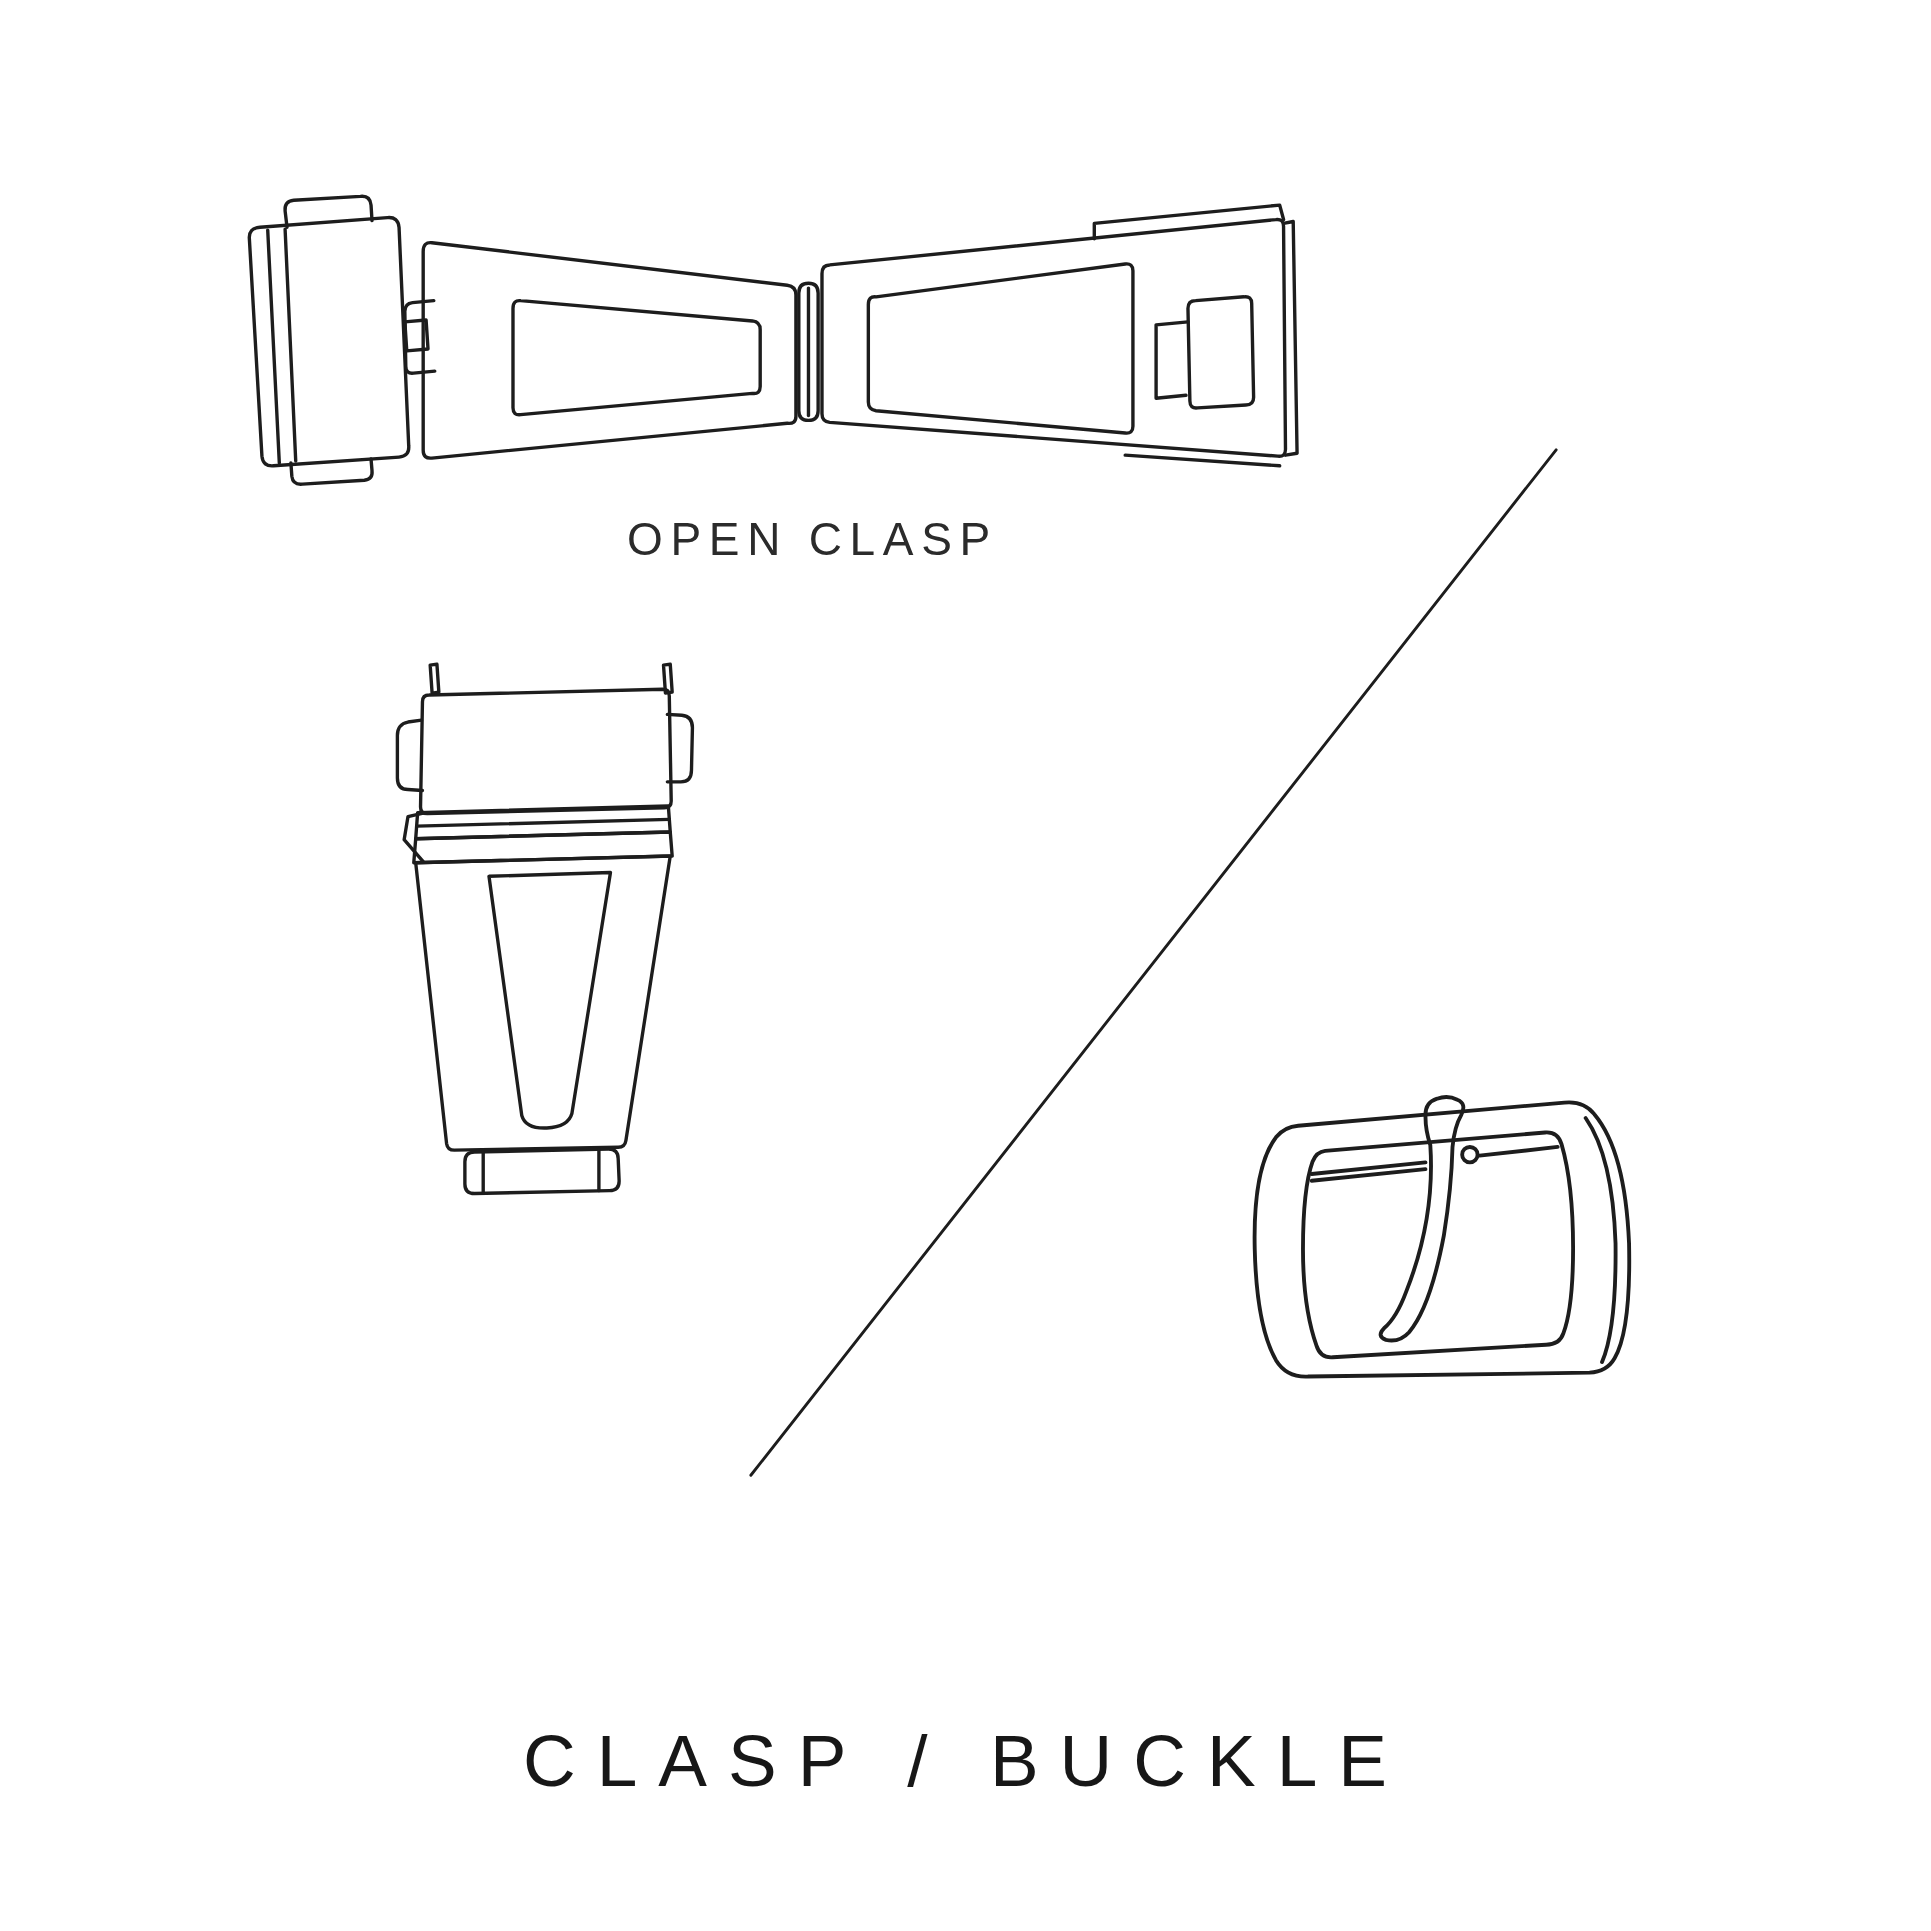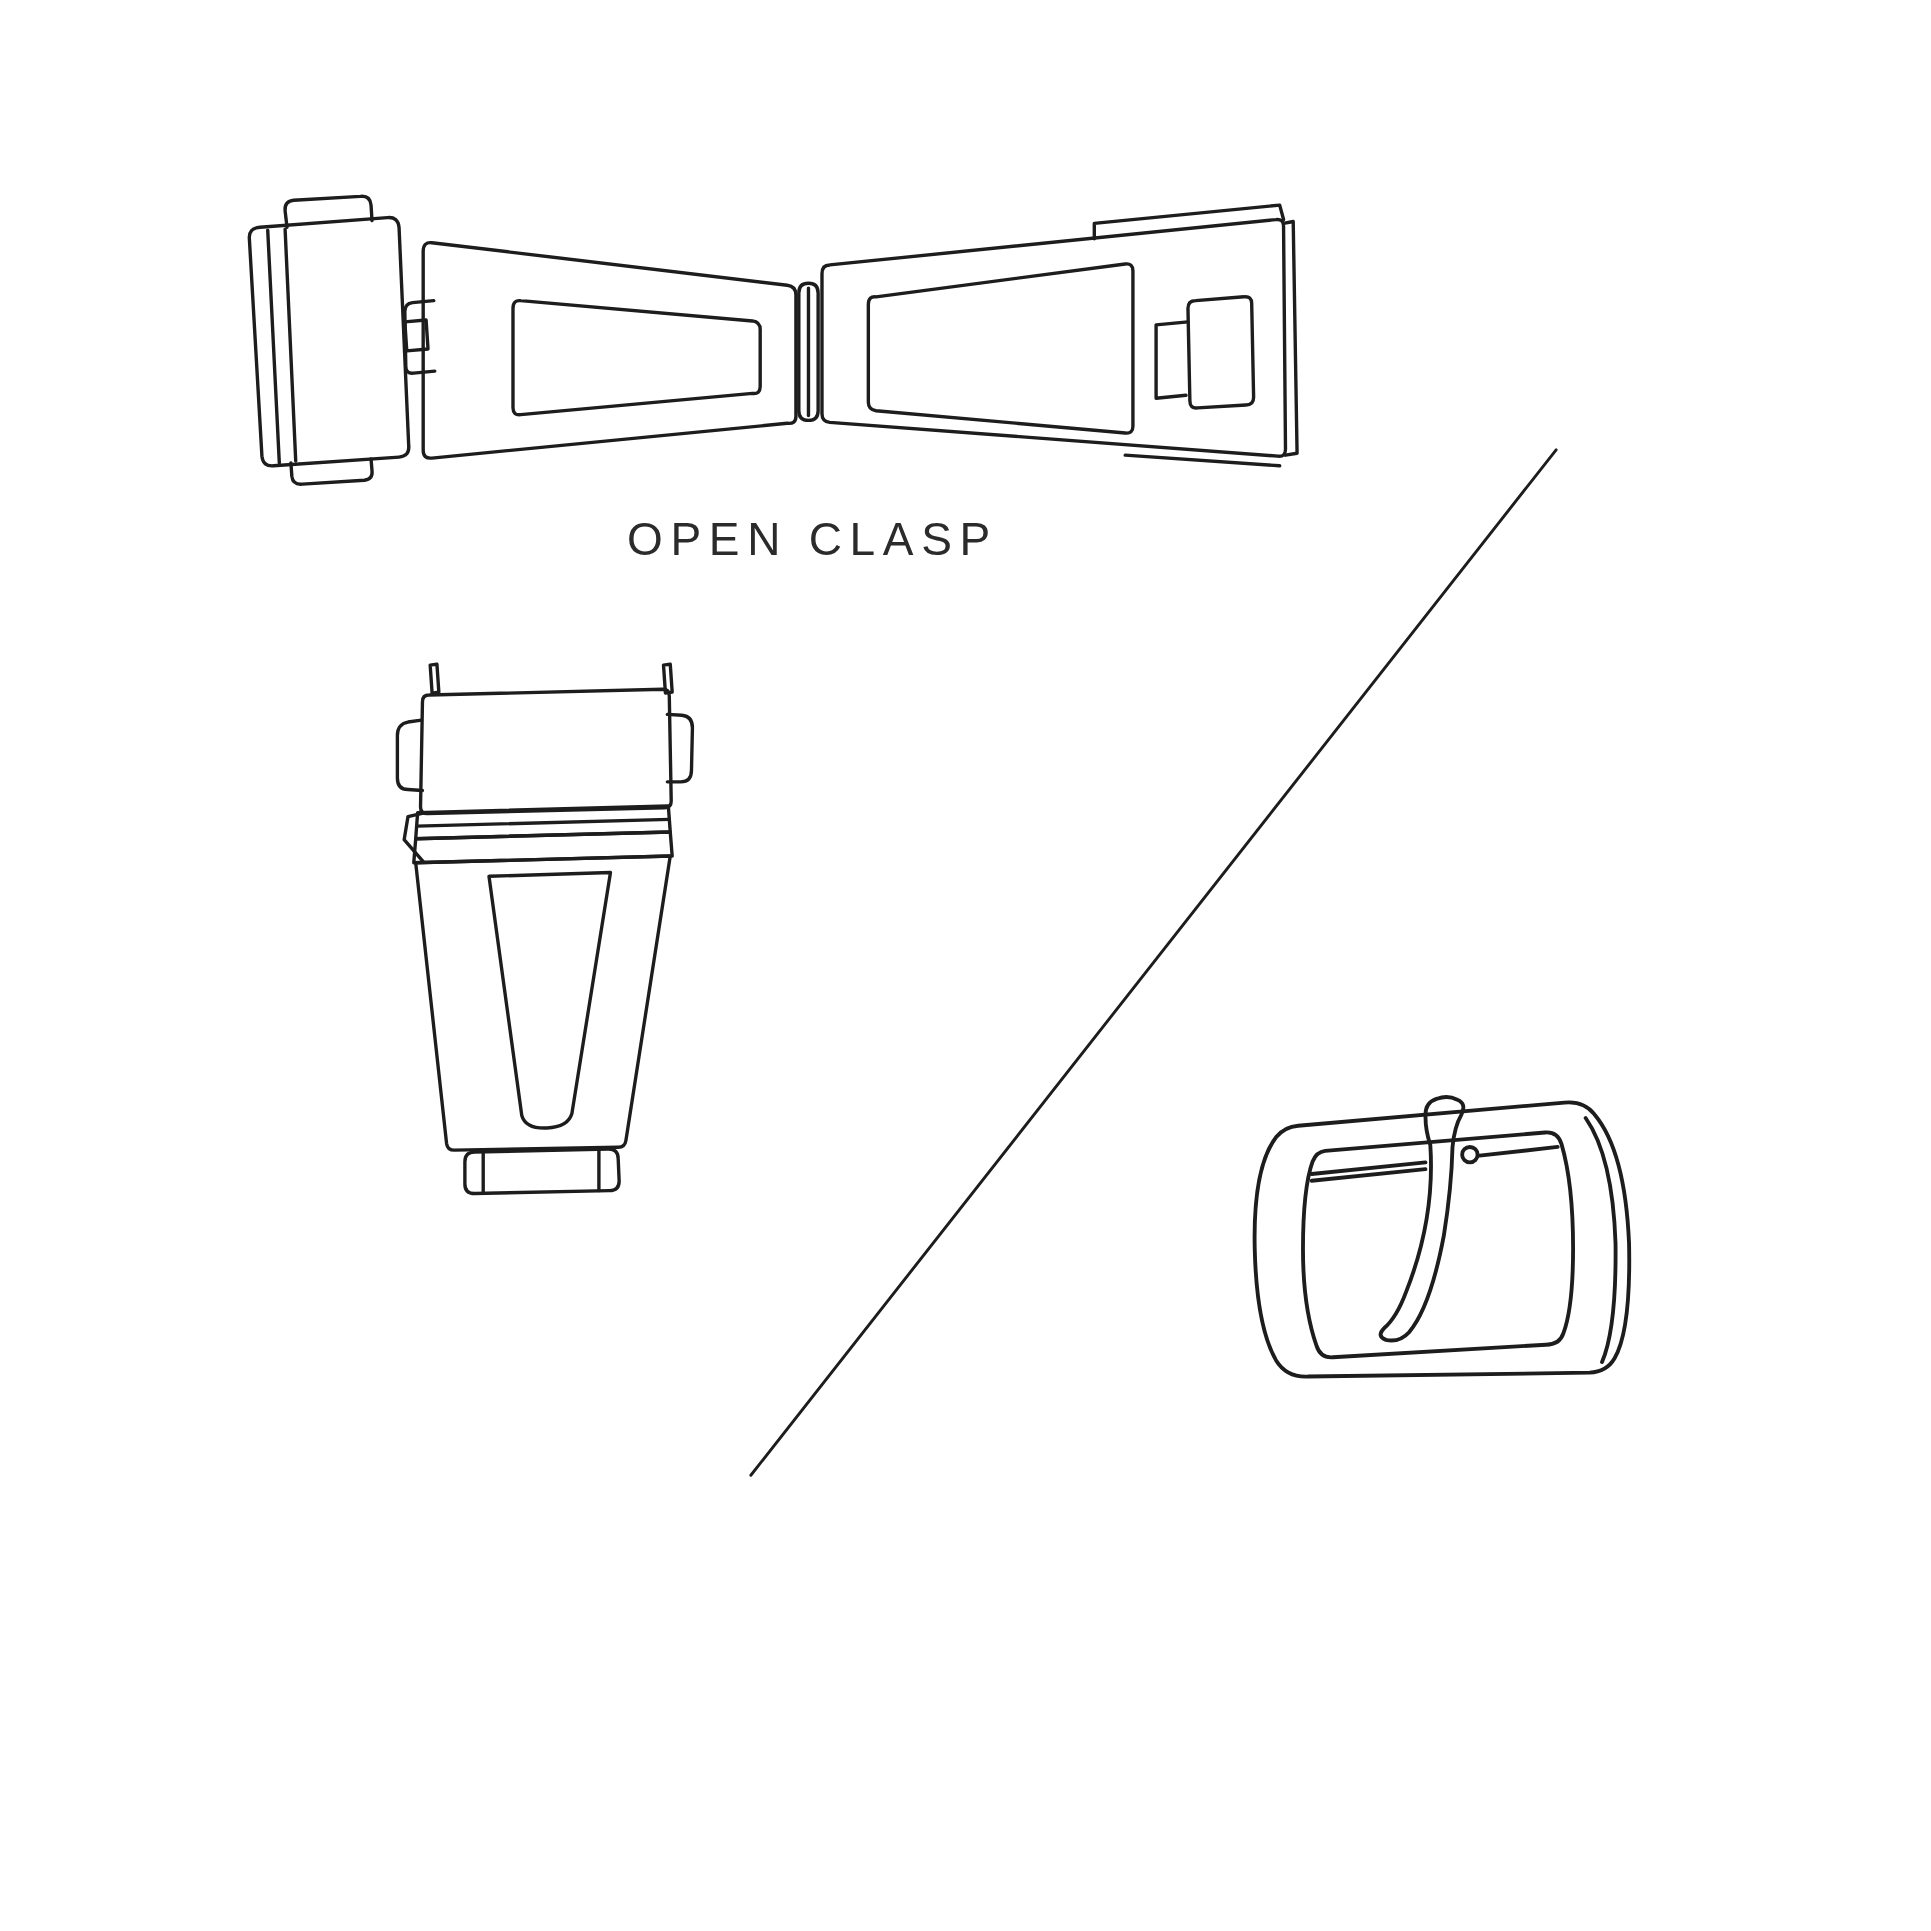--- a/index.html
+++ b/index.html
@@ -104,15 +104,16 @@
         <path d="M 78 86 L 196 74 M 78 93 L 196 81"></path>
         <path d="M 252 67 L 333 58"></path>
         <circle cx="242" cy="66" r="8"></circle>
       </g>
       <g>
         <path d="M 208 8 Q 195 12 196 27 Q 196 41 201 56 Q 206 132 176 208 Q 166 235 153 246 Q 145 254 155 258 Q 169 261 179 250 Q 201 224 215 150 Q 223 100 224 58 Q 226 37 233 25 Q 239 13 229 9 Q 219 4 208 8 Z"></path>
       </g>
     </svg>
   </figure>
 
+  <h1 class="title">CLASP / BUCKLE</h1>
 
 </div>
 
 
 </body></html>

